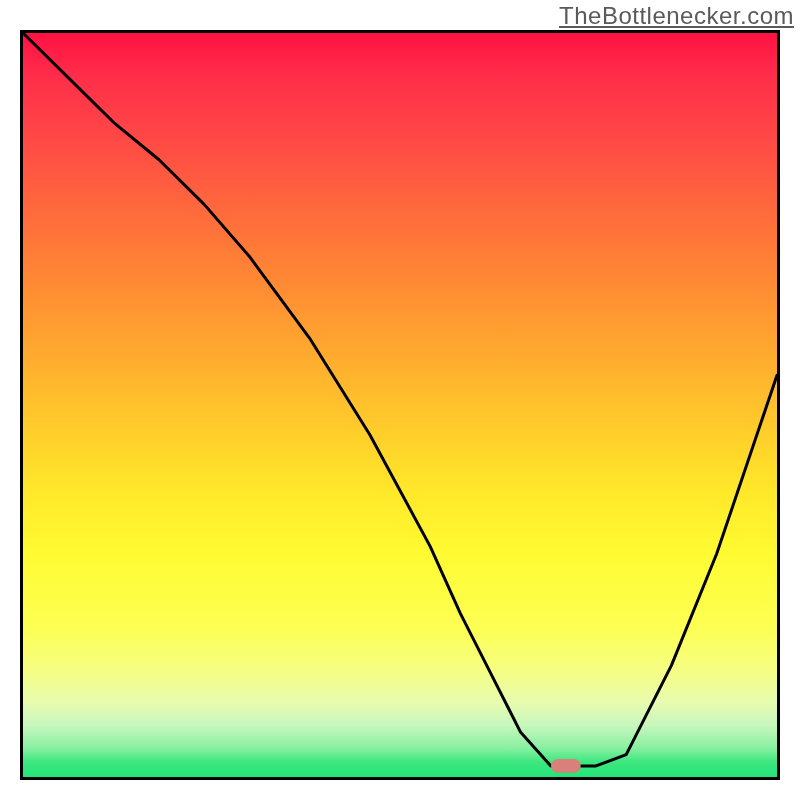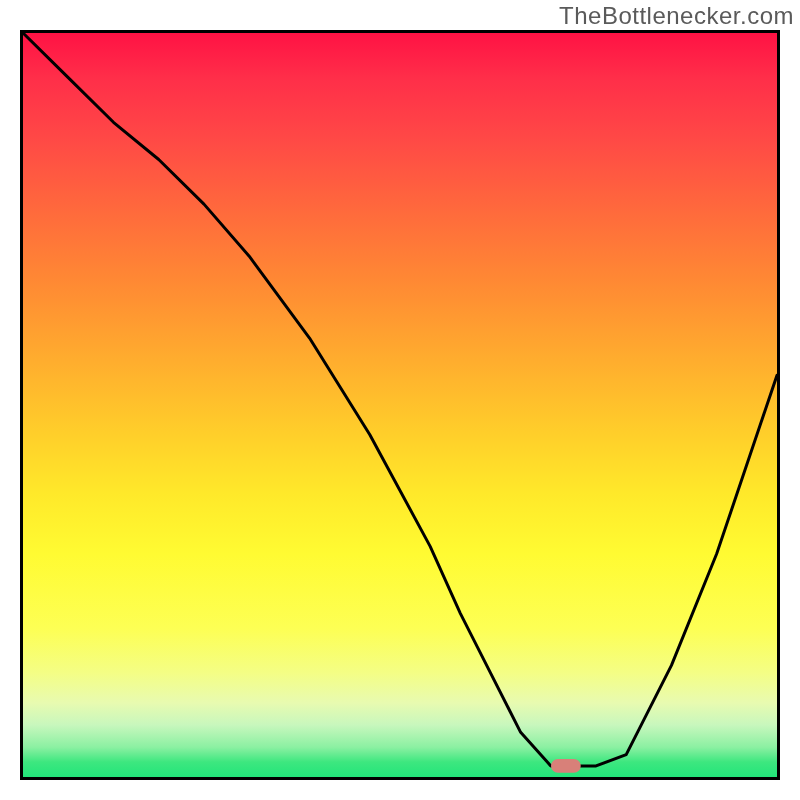--- a/index.html
+++ b/index.html
@@ -18,20 +18,21 @@
   }
   .watermark {
     position: absolute;
     top: 2px;
     right: 6px;
     color: #5a5a5a;
     font-size: 24px;
     letter-spacing: 0.5px;
     z-index: 10;
     user-select: none;
+    text-decoration: underline;
   }
   .plot-area {
     position: absolute;
     left: 20px;
     top: 30px;
     width: 760px;
     height: 750px;
     border: 3px solid #000;
     box-sizing: border-box;
     overflow: hidden;

